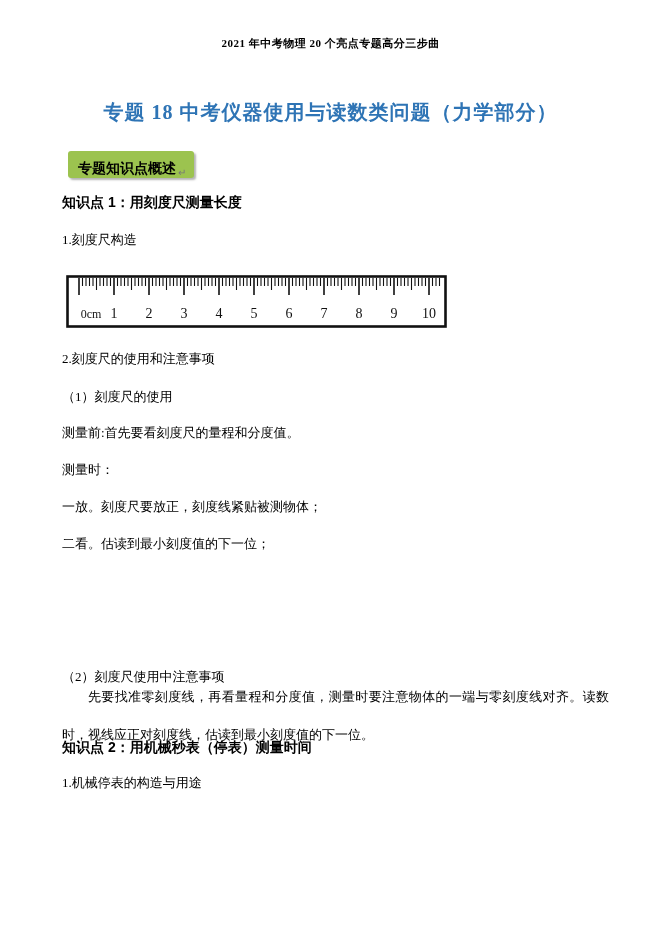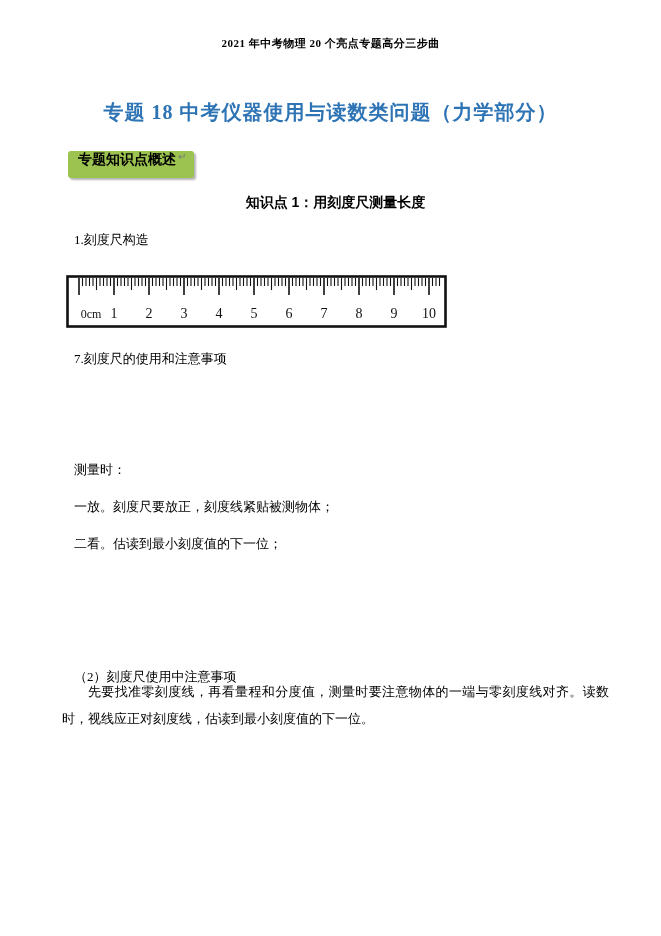--- a/index.html
+++ b/index.html
@@ -34,46 +34,44 @@
   .badge {
     position: absolute;
     left: 68px;
     top: 151px;
     height: 27px;
     padding: 0 8px 0 10px;
     background: #9CC34F;
     border-radius: 3px;
     box-shadow: 2px 2px 2px rgba(120,120,120,0.55);
     display: flex;
-    align-items: flex-start;
+    align-items: flex-end;
     font-family: "Liberation Sans", sans-serif;
     font-weight: bold;
     font-size: 14px;
     color: #000;
   }
   .badge .pmark {
     font-weight: normal;
     font-size: 10px;
     color: #777;
     margin-left: 2px;
   }
   .h-bold {
     font-family: "Liberation Sans", sans-serif;
     font-weight: bold;
     font-size: 14px;
-    text-align: center;
   }
   .body-line {
     font-size: 13px;
     line-height: 18px;
-    margin-left: 12px;
   }
   .para {
     font-size: 13px;
-    line-height: 27px;
+    line-height: 38px;
     text-indent: 2em;
     text-align: justify;
   }
   .ruler-figure {
     position: absolute;
     left: 66px;
     top: 275px;
     width: 381px;
     height: 54px;
     text-decoration: underline;
@@ -212,32 +210,36 @@
         <text x="153" y="43" text-anchor="middle" font-family="&quot;Liberation Serif&quot;, serif" font-size="14" fill="#111">4</text>
         <text x="188" y="43" text-anchor="middle" font-family="&quot;Liberation Serif&quot;, serif" font-size="14" fill="#111">5</text>
         <text x="223" y="43" text-anchor="middle" font-family="&quot;Liberation Serif&quot;, serif" font-size="14" fill="#111">6</text>
         <text x="258" y="43" text-anchor="middle" font-family="&quot;Liberation Serif&quot;, serif" font-size="14" fill="#111">7</text>
         <text x="293" y="43" text-anchor="middle" font-family="&quot;Liberation Serif&quot;, serif" font-size="14" fill="#111">8</text>
         <text x="328" y="43" text-anchor="middle" font-family="&quot;Liberation Serif&quot;, serif" font-size="14" fill="#111">9</text>
         <text x="363" y="43" text-anchor="middle" font-family="&quot;Liberation Serif&quot;, serif" font-size="14" fill="#111">10</text>
       </svg>
   </div>
 
-  <div class="abs body-line" style="top:350px">7.刻度尺的使用和注意事项</div>
-
-
+  <div class="abs body-line" style="top:350px">2.刻度尺的使用和注意事项</div>
+
+  <div class="abs body-line" style="top:388px">（1）刻度尺的使用</div>
+
+  <div class="abs body-line" style="top:424px">测量前:首先要看刻度尺的量程和分度值。</div>
 
   <div class="abs body-line" style="top:498px">一放。刻度尺要放正，刻度线紧贴被测物体；</div>
 
   <div class="abs body-line" style="top:461px">测量时：</div>
 
   <div class="abs body-line" style="top:535px">二看。估读到最小刻度值的下一位；</div>
 
 
 
   <div class="abs body-line" style="top:668px">（2）刻度尺使用中注意事项</div>
 
   <div class="abs para" style="top:678px">先要找准零刻度线，再看量程和分度值，测量时要注意物体的一端与零刻度线对齐。读数时，视线应正对刻度线，估读到最小刻度值的下一位。</div>
 
-
+  <div class="abs h-bold" style="top:739px">知识点 2：用机械秒表（停表）测量时间</div>
+
+  <div class="abs body-line" style="top:774px">1.机械停表的构造与用途</div>
 
 
 </div>
 
 </body></html>

